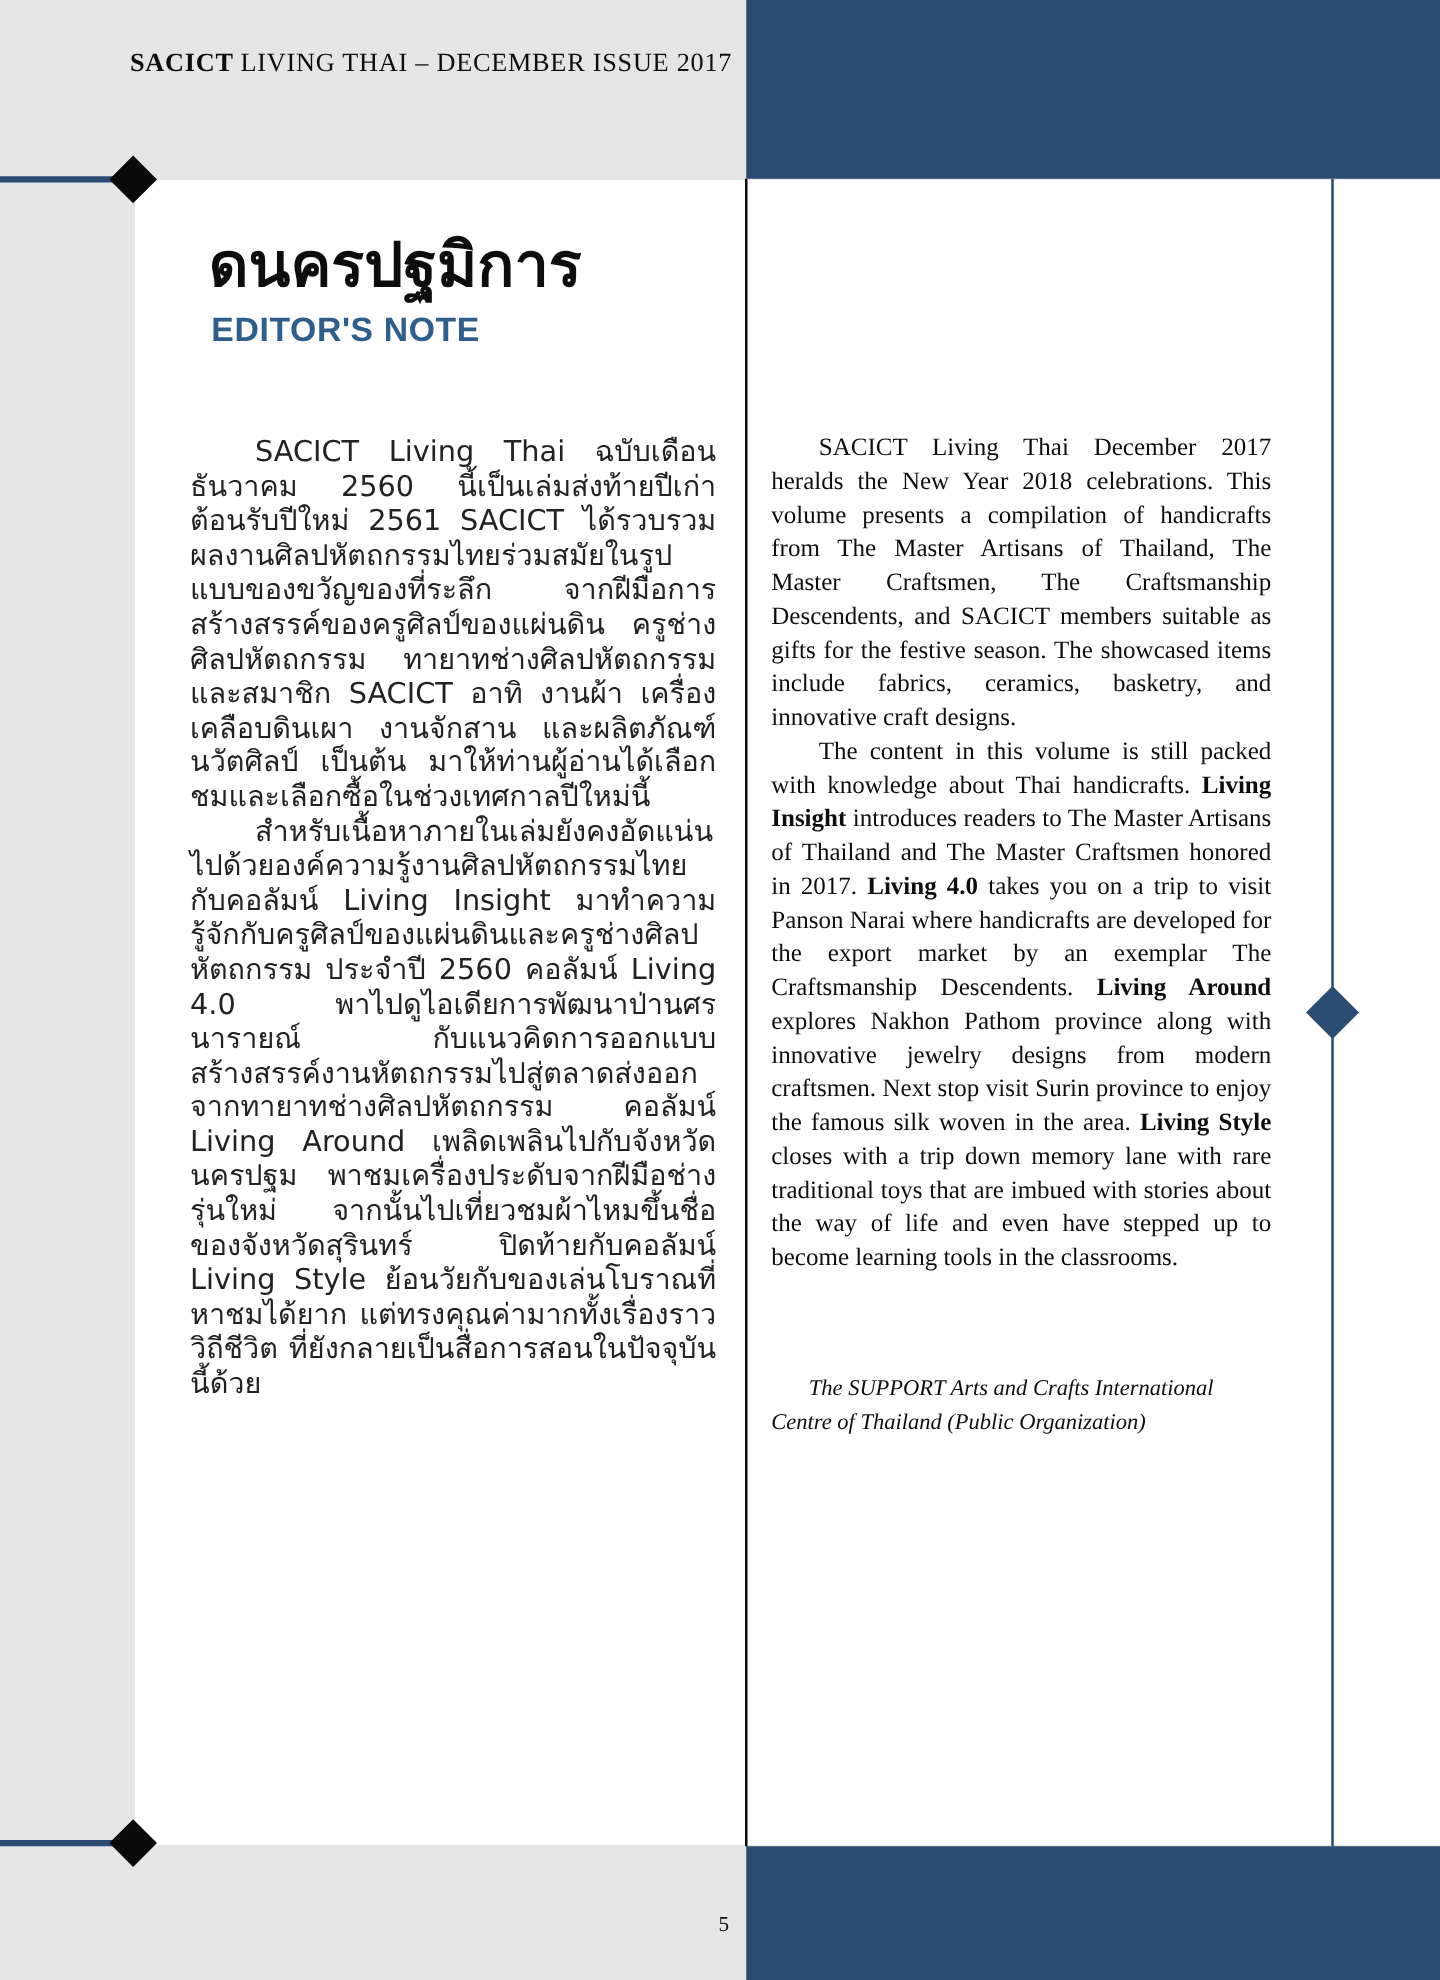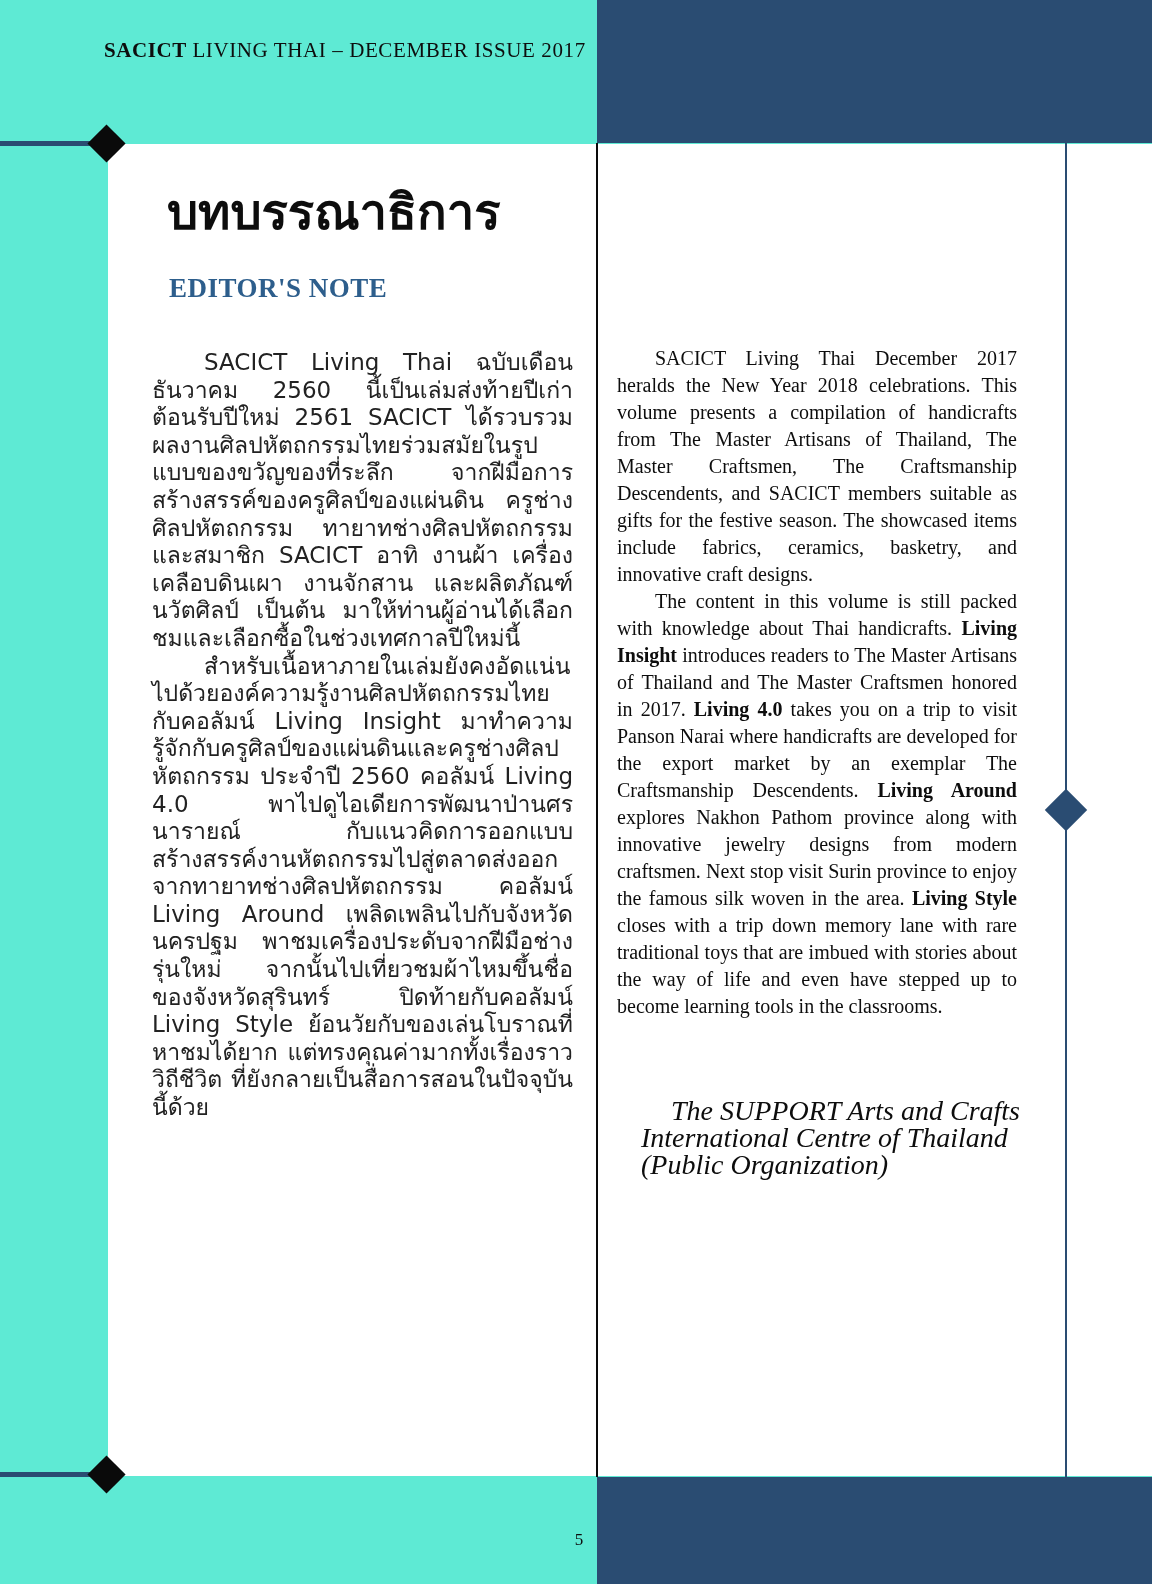--- a/index.html
+++ b/index.html
@@ -1,19 +1,19 @@
 <!DOCTYPE html>
 <html><head>
 <meta charset="utf-8">
 <style>
   html,body{margin:0;padding:0;}
   .page{
     position:relative;
     width:1152px;height:1584px;
-    background:#5eead4;
+    background:#e5e5e5;
     overflow:hidden;
     font-family:"Liberation Serif", serif;
     color:#111;
   }
   .content-panel{
     position:absolute;left:108px;top:144px;width:1044px;height:1332px;
     background:#ffffff;
   }
   .block-navy-top{
     position:absolute;left:597px;top:0;width:555px;height:143px;
@@ -51,22 +51,22 @@
     font-family:"Liberation Serif", serif;
   }
   .header-line .b{font-weight:bold;}
   .title-thai{
     position:absolute;left:167px;top:186px;
     font-family:"DejaVu Sans", sans-serif;
     font-weight:bold;font-size:49px;line-height:1.1;color:#0d0d0d;
   }
   .title-english{
     position:absolute;left:169px;top:249px;
-    font-family:Liberation Serif, serif;
-    font-weight:bold;font-size:27px;letter-spacing:0.5px;color:#2d5e8c;margin-top:24px;
+    font-family:Liberation Sans, sans-serif;
+    font-weight:bold;font-size:27px;letter-spacing:0.5px;color:#2d5e8c;
   }
   .thai-column{
     position:absolute;left:152px;top:349px;width:421px;
     font-family:"DejaVu Sans", sans-serif;
     font-size:23px;line-height:27.6px;color:#222;
     text-align:justify;
   }
   .thai-column p{margin:0;text-indent:52px;}
   .thai-column p:nth-child(3){text-indent:80px;}
   .thai-signature{
@@ -77,23 +77,23 @@
   }
   .english-column{
     position:absolute;left:617px;top:345px;width:400px;
     font-family:"Liberation Serif", serif;
     font-size:20px;line-height:27px;color:#0d0d0d;
     text-align:justify;
   }
   .english-column p{margin:0;text-indent:38px;}
   .english-column .b{font-weight:bold;}
   .english-signature{
-    position:absolute;left:641px;top:1097px;width:400px;
+    position:absolute;left:617px;top:1097px;width:400px;
     font-family:"Liberation Serif", serif;
-    font-style:italic;font-size:28px;line-height:27px;color:#0d0d0d;
+    font-style:italic;font-size:18px;line-height:27px;color:#0d0d0d;
     text-align:left;
   }
   .english-signature p{margin:0;text-indent:30px;}
   .page-number{
     position:absolute;left:566px;top:1530px;width:26px;
     text-align:center;font-size:17px;color:#0d0d0d;
     font-family:"Liberation Serif", serif;
   }
 </style>
 </head>
@@ -111,21 +111,21 @@
 
   <div class="rule-top-left"></div>
   <div class="rule-bottom-left"></div>
 
   <div class="diamond black d-top-left"></div>
   <div class="diamond black d-bottom-left"></div>
   <div class="diamond navy d-right"></div>
 
   <div class="header-line"><span class="b">SACICT </span><span>LIVING THAI – DECEMBER ISSUE 2017</span></div>
 
-  <div class="title-thai">บทบรรณาธิการ</div>
+  <div class="title-thai">ดนครปฐมิการ</div>
   <div class="title-english">EDITOR'S NOTE</div>
 
   <div class="thai-column">
       <p>SACICT Living Thai ฉบับเดือนธันวาคม 2560 นี้เป็นเล่มส่งท้ายปีเก่า ต้อนรับปีใหม่ 2561 SACICT ได้รวบรวมผลงานศิลปหัตถกรรมไทยร่วมสมัยในรูปแบบของขวัญของที่ระลึก จากฝีมือการสร้างสรรค์ของครูศิลป์ของแผ่นดิน ครูช่างศิลปหัตถกรรม ทายาทช่างศิลปหัตถกรรม และสมาชิก SACICT อาทิ งานผ้า เครื่องเคลือบดินเผา งานจักสาน และผลิตภัณฑ์นวัตศิลป์ เป็นต้น มาให้ท่านผู้อ่านได้เลือกชมและเลือกซื้อในช่วงเทศกาลปีใหม่นี้</p>
       <p>สำหรับเนื้อหาภายในเล่มยังคงอัดแน่นไปด้วยองค์ความรู้งานศิลปหัตถกรรมไทย กับคอลัมน์ Living Insight มาทำความรู้จักกับครูศิลป์ของแผ่นดินและครูช่างศิลปหัตถกรรม ประจำปี 2560 คอลัมน์ Living 4.0 พาไปดูไอเดียการพัฒนาป่านศรนารายณ์ กับแนวคิดการออกแบบสร้างสรรค์งานหัตถกรรมไปสู่ตลาดส่งออกจากทายาทช่างศิลปหัตถกรรม คอลัมน์ Living Around เพลิดเพลินไปกับจังหวัดนครปฐม พาชมเครื่องประดับจากฝีมือช่างรุ่นใหม่ จากนั้นไปเที่ยวชมผ้าไหมขึ้นชื่อของจังหวัดสุรินทร์ ปิดท้ายกับคอลัมน์ Living Style ย้อนวัยกับของเล่นโบราณที่หาชมได้ยาก แต่ทรงคุณค่ามากทั้งเรื่องราว วิถีชีวิต ที่ยังกลายเป็นสื่อการสอนในปัจจุบันนี้ด้วย</p>
     </div>
 
   <div class="english-column">
       <p><span>SACICT Living Thai December 2017 heralds the New Year 2018 celebrations. This volume presents a compilation of handicrafts from The Master Artisans of Thailand, The Master Craftsmen, The Craftsmanship Descendents, and SACICT members suitable as gifts for the festive season. The showcased items include fabrics, ceramics, basketry, and innovative craft designs.</span></p>
       <p><span>The content in this volume is still packed with knowledge about Thai handicrafts. </span><span class="b">Living Insight</span><span> introduces readers to The Master Artisans of Thailand and The Master Craftsmen honored in 2017. </span><span class="b">Living 4.0</span><span> takes you on a trip to visit Panson Narai where handicrafts are developed for the export market by an exemplar The Craftsmanship Descendents. </span><span class="b">Living Around</span><span> explores Nakhon Pathom province along with innovative jewelry designs from modern craftsmen. Next stop visit Surin province to enjoy the famous silk woven in the area. </span><span class="b">Living Style</span><span> closes with a trip down memory lane with rare traditional toys that are imbued with stories about the way of life and even have stepped up to become learning tools in the classrooms.</span></p>

